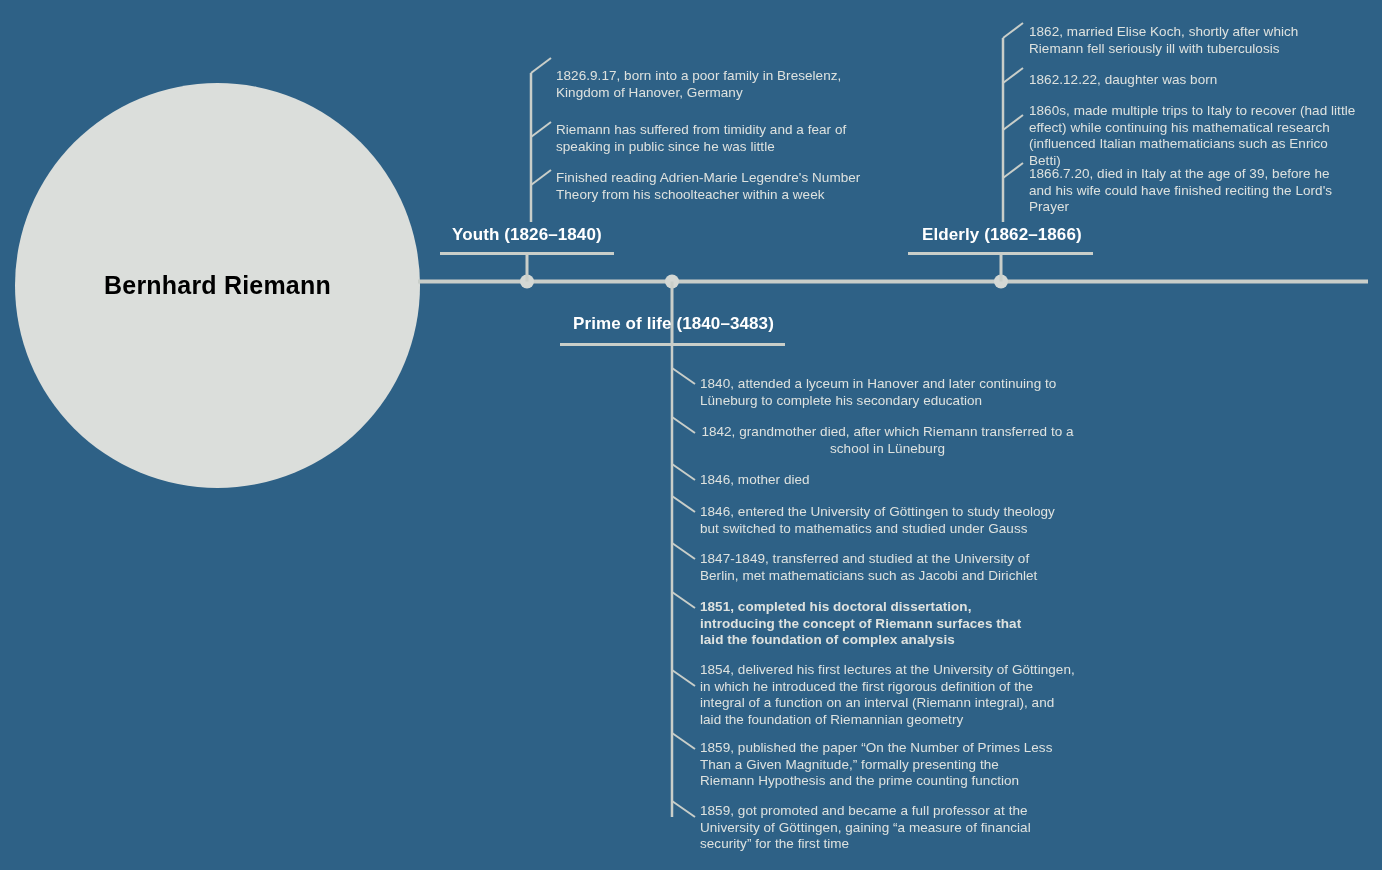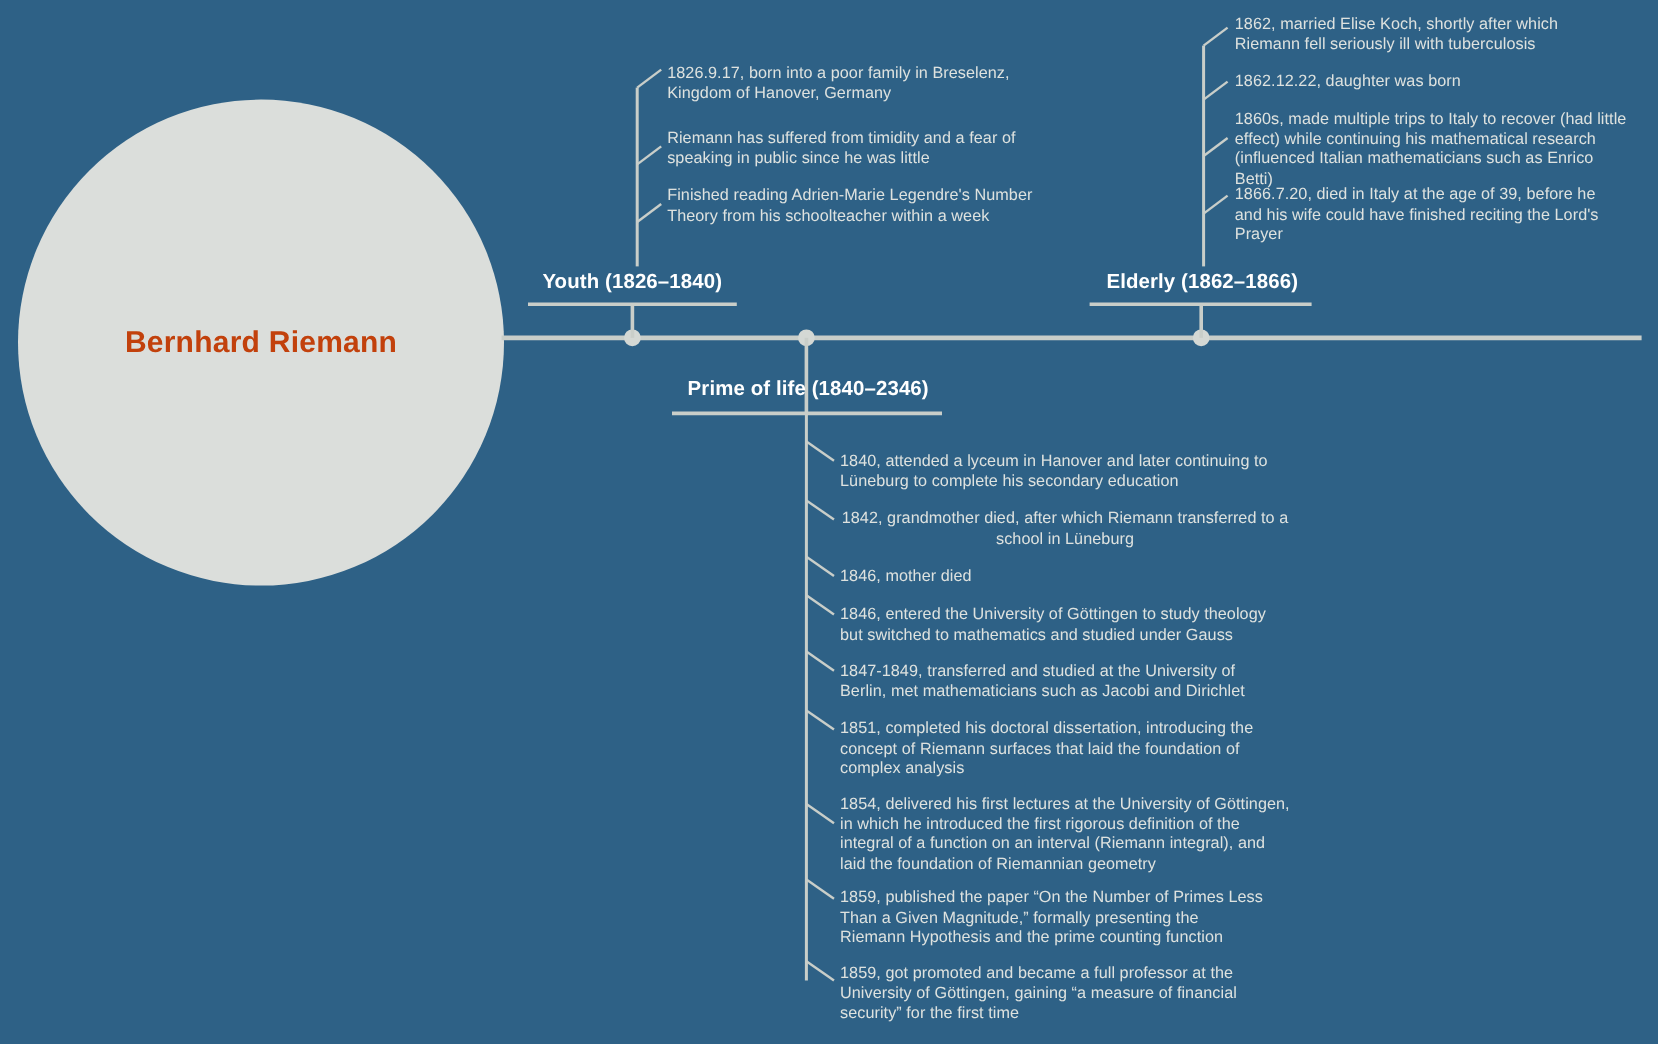--- a/index.html
+++ b/index.html
@@ -27,21 +27,21 @@
     top: 83px;
     width: 405px;
     height: 405px;
     border-radius: 50%;
     background: #dbdedb;
     display: flex;
     align-items: center;
     justify-content: center;
   }
   .subject-name {
-    color: #c2410c;
+    color: #000000;
     font-size: 25px;
     font-weight: bold;
     letter-spacing: 0.2px;
     text-align: center;
     white-space: nowrap;
   }
   
   #skeleton {
     position: absolute;
     left: 0;
@@ -64,22 +64,22 @@
   #phase-title-prime   { left: 573px; top: 314px; }
   #phase-title-elderly { left: 922px; top: 225px; }
   
   .event-text {
     position: absolute;
     color: #dee2df;
     font-size: 13.5px;
     line-height: 16.5px;
     letter-spacing: 0.05px;
   }
-  .events-youth   .event-text { left: 556px; }
-  .events-elderly .event-text { left: 1029px; }
+  .events-youth   .event-text { left: 556px; margin-top: 15px; }
+  .events-elderly .event-text { left: 1029px; margin-top: 12px; }
   .events-prime   .event-text { left: 700px; }
 </style>
 </head>
 <body>
 
 <div id="infographic">
 
   <div class="subject-circle">
     <span class="subject-name">Bernhard Riemann</span>
   </div>
@@ -117,21 +117,21 @@
     <line x1="908" y1="253.5" x2="1093" y2="253.5" stroke="#c9cec9" stroke-width="3"></line>
 
     <line x1="1003" y1="38" x2="1003" y2="222" stroke="#c9cec9" stroke-width="2.5"></line>
     <line x1="1003" y1="38" x2="1023" y2="23" stroke="#c9cec9" stroke-width="2"></line>
     <line x1="1003" y1="83" x2="1023" y2="68" stroke="#c9cec9" stroke-width="2"></line>
     <line x1="1003" y1="130" x2="1023" y2="115" stroke="#c9cec9" stroke-width="2"></line>
     <line x1="1003" y1="178" x2="1023" y2="163" stroke="#c9cec9" stroke-width="2"></line>
   </svg>
 
   <div class="phase-title" id="phase-title-youth">Youth (1826–1840)</div>
-  <div class="phase-title" id="phase-title-prime">Prime of life (1840–2346)</div>
+  <div class="phase-title" id="phase-title-prime">Prime of life (1840–3483)</div>
   <div class="phase-title" id="phase-title-elderly">Elderly (1862–1866)</div>
 
   <div class="events-youth">
     <div class="event-text" style="top:53px;  width:300px;">1826.9.17, born into a poor family in Breselenz, Kingdom of Hanover, Germany</div>
     <div class="event-text" style="top:107px; width:300px;">Riemann has suffered from timidity and a fear of speaking in public since he was little</div>
     <div class="event-text" style="top:155px; width:308px;">Finished reading Adrien-Marie Legendre's Number Theory from his schoolteacher within a week</div>
   </div>
 
   <div class="events-elderly">
     <div class="event-text" style="top:12px;  width:325px;">1862, married Elise Koch, shortly after which Riemann fell seriously ill with tuberculosis</div>
@@ -139,19 +139,19 @@
     <div class="event-text" style="top:91px;  width:332px;">1860s, made multiple trips to Italy to recover (had little effect) while continuing his mathematical research (influenced Italian mathematicians such as Enrico Betti)</div>
     <div class="event-text" style="top:154px; width:325px;">1866.7.20, died in Italy at the age of 39, before he and his wife could have finished reciting the Lord's Prayer</div>
   </div>
 
   <div class="events-prime">
     <div class="event-text" style="top:376px; width:370px;">1840, attended a lyceum in Hanover and later continuing to Lüneburg to complete his secondary education</div>
     <div class="event-text" style="top:424px; width:375px;text-align:center;">1842, grandmother died, after which Riemann transferred to a school in Lüneburg</div>
     <div class="event-text" style="top:472px; width:370px;">1846, mother died</div>
     <div class="event-text" style="top:504px; width:362px;">1846, entered the University of Göttingen to study theology but switched to mathematics and studied under Gauss</div>
     <div class="event-text" style="top:551px; width:368px;">1847-1849, transferred and studied at the University of Berlin, met mathematicians such as Jacobi and Dirichlet</div>
-    <div class="event-text" style="top:599px; width:348px;">1851, completed his doctoral dissertation, introducing the concept of Riemann surfaces that laid the foundation of complex analysis</div>
+    <div class="event-text" style="top:599px; width:348px;font-weight:bold;">1851, completed his doctoral dissertation, introducing the concept of Riemann surfaces that laid the foundation of complex analysis</div>
     <div class="event-text" style="top:662px; width:375px;">1854, delivered his first lectures at the University of Göttingen, in which he introduced the first rigorous definition of the integral of a function on an interval (Riemann integral), and laid the foundation of Riemannian geometry</div>
     <div class="event-text" style="top:740px; width:353px;">1859, published the paper “On the Number of Primes Less Than a Given Magnitude,” formally presenting the Riemann Hypothesis and the prime counting function</div>
     <div class="event-text" style="top:803px; width:340px;">1859, got promoted and became a full professor at the University of Göttingen, gaining “a measure of financial security” for the first time</div>
   </div>
 
 </div>
 
 </body></html>

